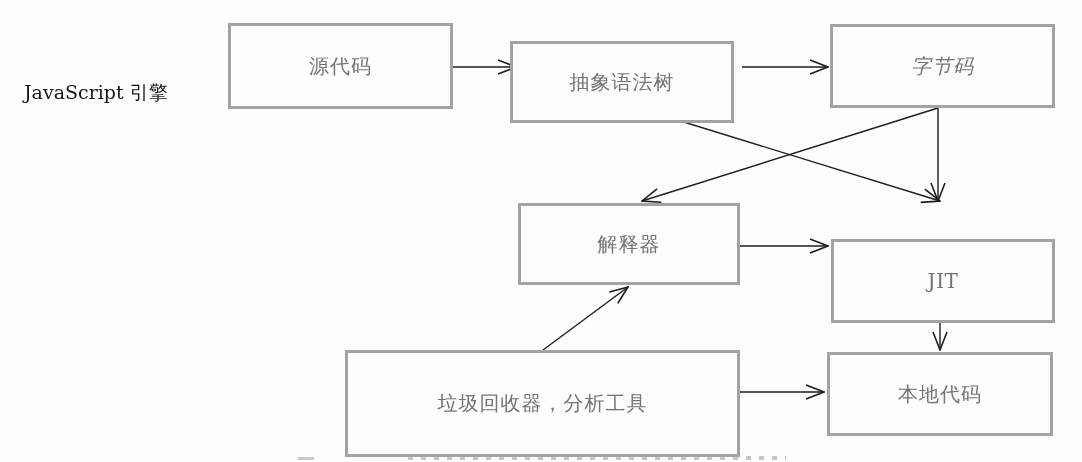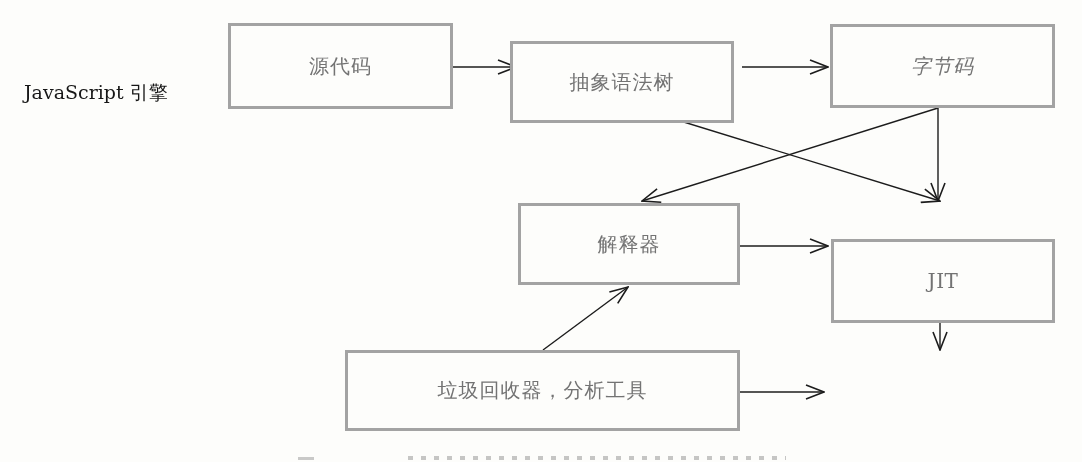--- a/index.html
+++ b/index.html
@@ -27,21 +27,21 @@
     font-size: 20px;
     letter-spacing: 1px;
     color: #737373;
     z-index: 2;
   }
   .node-src     { left: 228px; top: 23px;  width: 225px; height: 86px; }
   .node-ast     { left: 510px; top: 25px;  width: 224px; height: 82px; margin-top: 16px; }
   .node-byte    { left: 830px; top: 24px;  width: 225px; height: 84px; font-style: italic; }
   .node-interp  { left: 518px; top: 203px; width: 222px; height: 82px; }
   .node-jit     { left: 831px; top: 203px; width: 224px; height: 84px; letter-spacing: 0.5px; margin-top: 36px; }
-  .node-gc      { left: 345px; top: 350px; width: 395px; height: 81px; }
+  .node-gc      { left: 345px; top: 350px; width: 395px; height: 107px; }
   .node-native  { left: 827px; top: 352px; width: 226px; height: 84px; }
   .engine-label {
     position: absolute;
     left: 24px;
     top: 60px;
     font-size: 19px;
     color: #161616;
     white-space: nowrap;
     z-index: 2;
     margin-top: 20px;
@@ -103,17 +103,18 @@
   <div class="node node-ast">抽象语法树</div>
 
   <div class="node node-byte">字节码</div>
 
   <div class="node node-interp">解释器</div>
 
   <div class="node node-jit">JIT</div>
 
   <div class="node node-gc">垃圾回收器，分析工具</div>
 
+  <div class="node node-native">本地代码</div>
 
   <div class="caption-fragment"></div>
   <div class="caption-fragment-left"></div>
 
 </div>
 
 </body></html>

